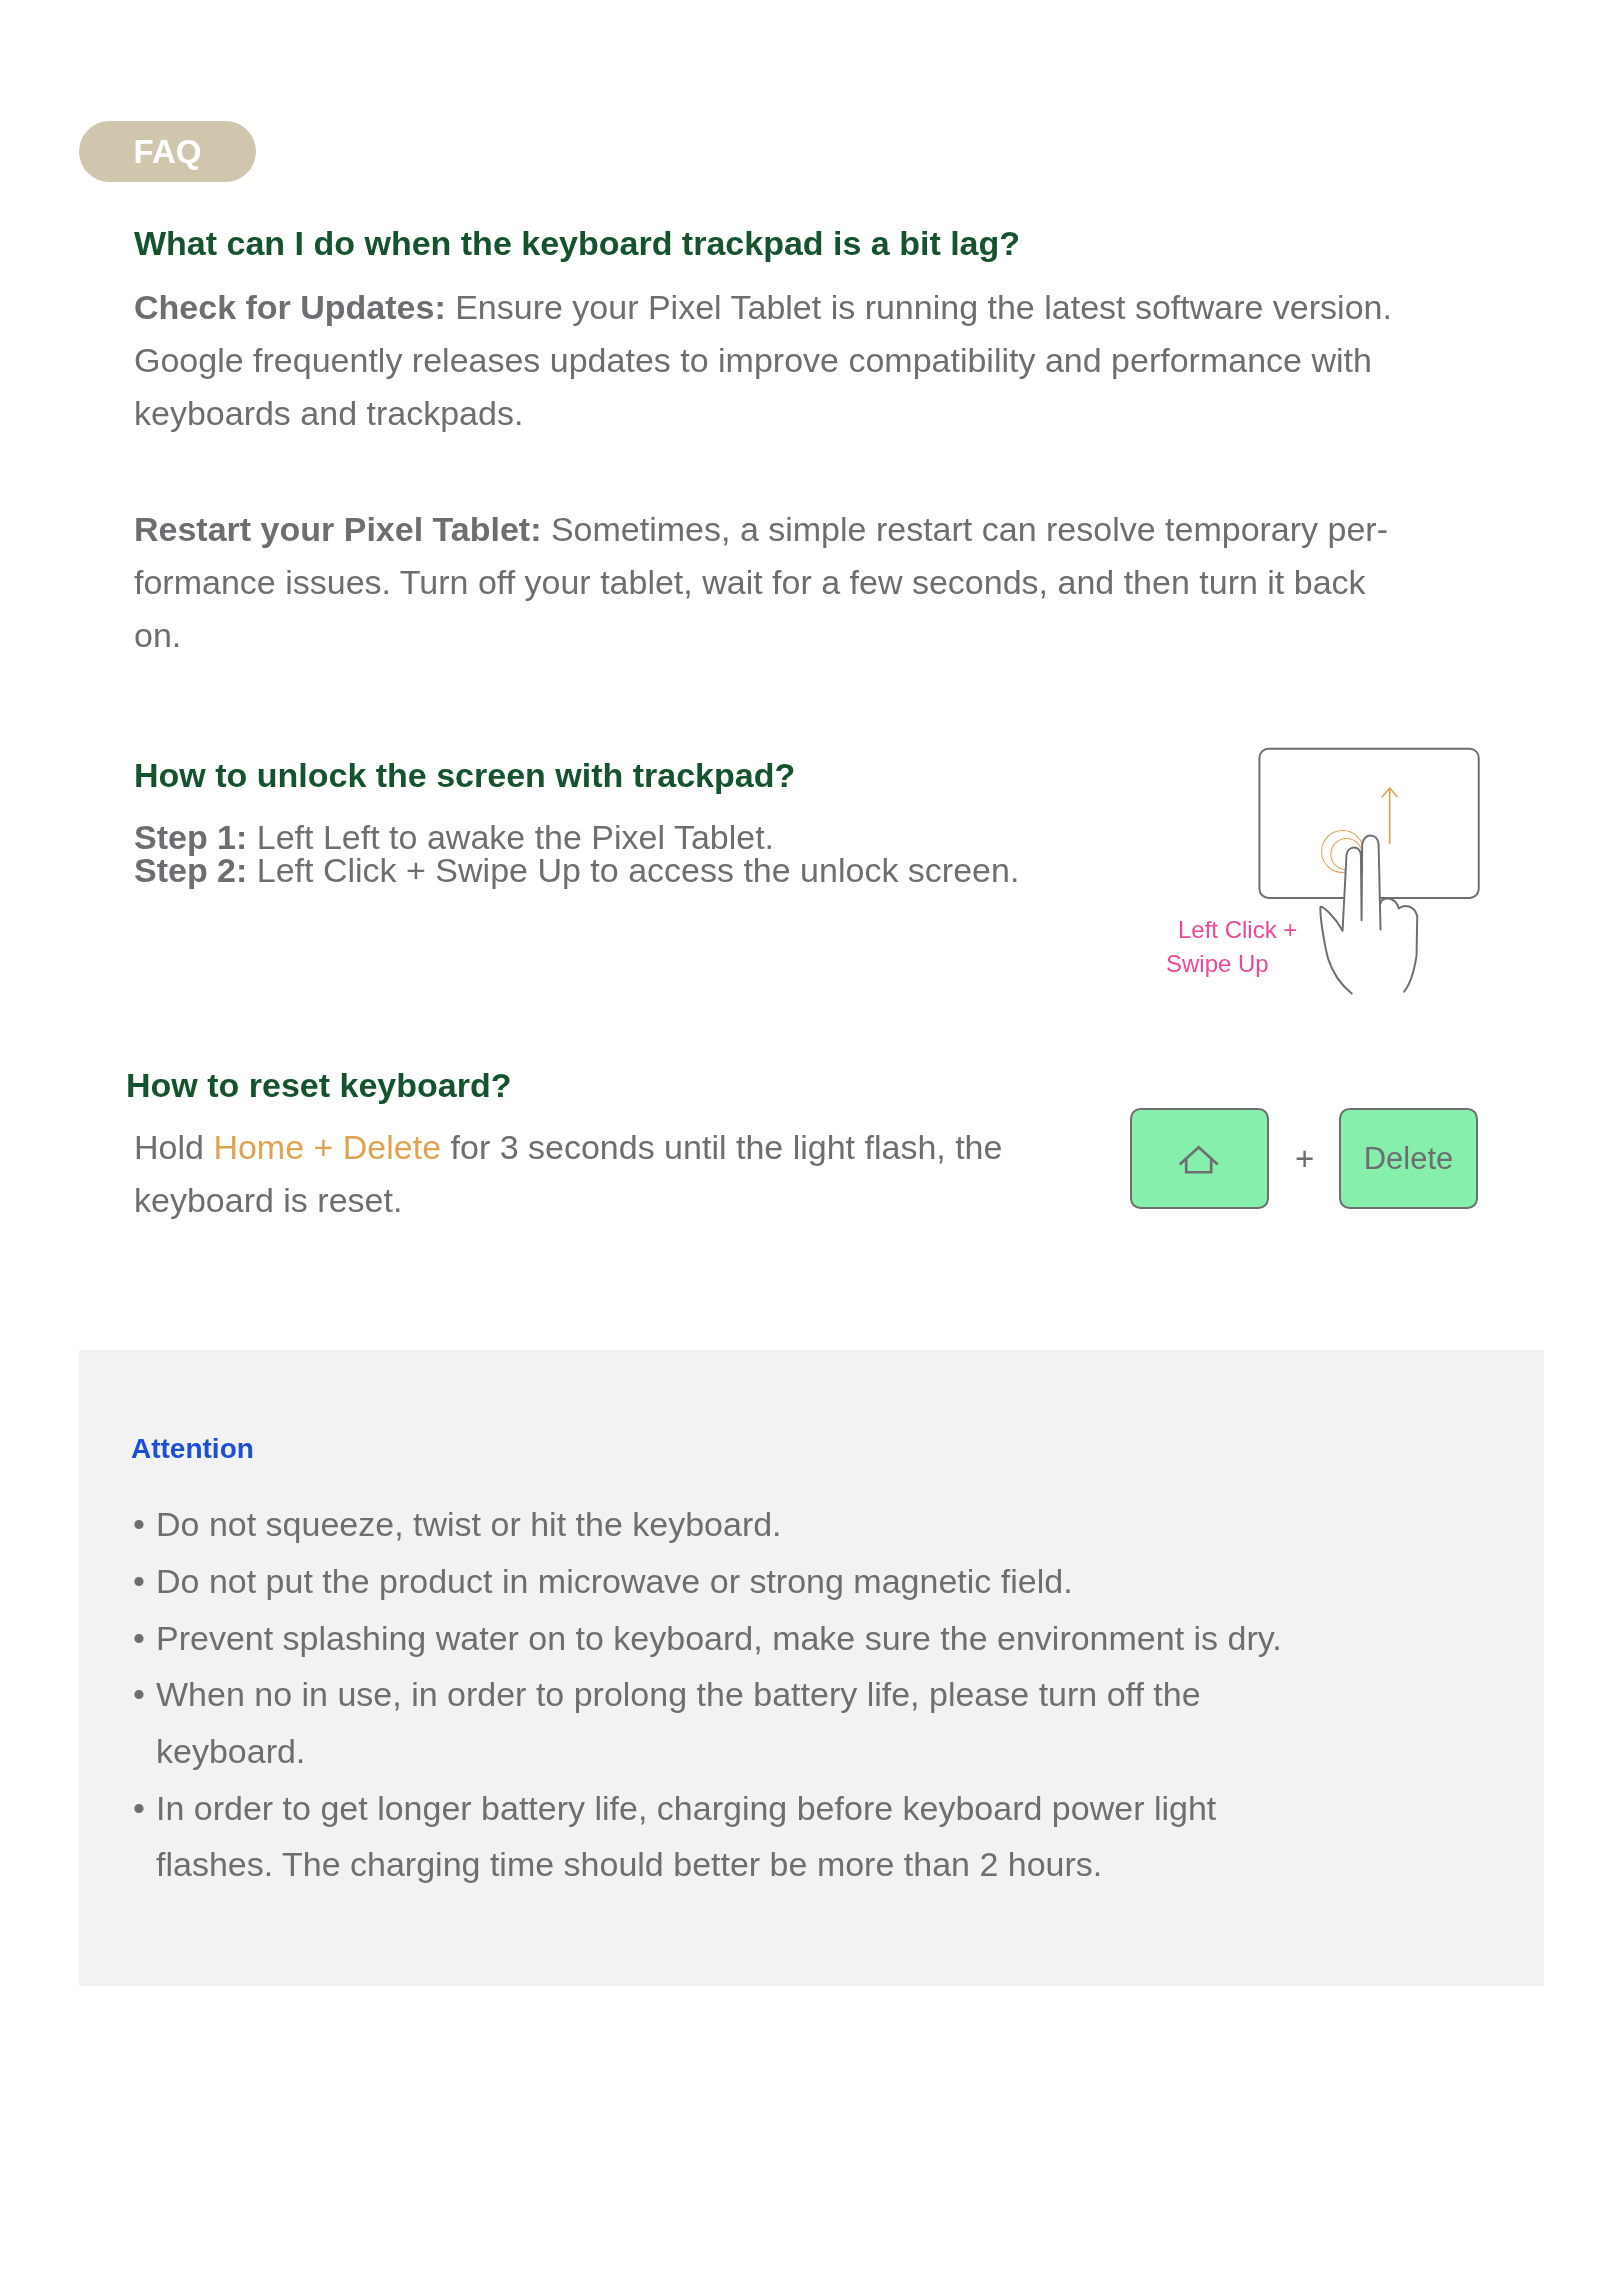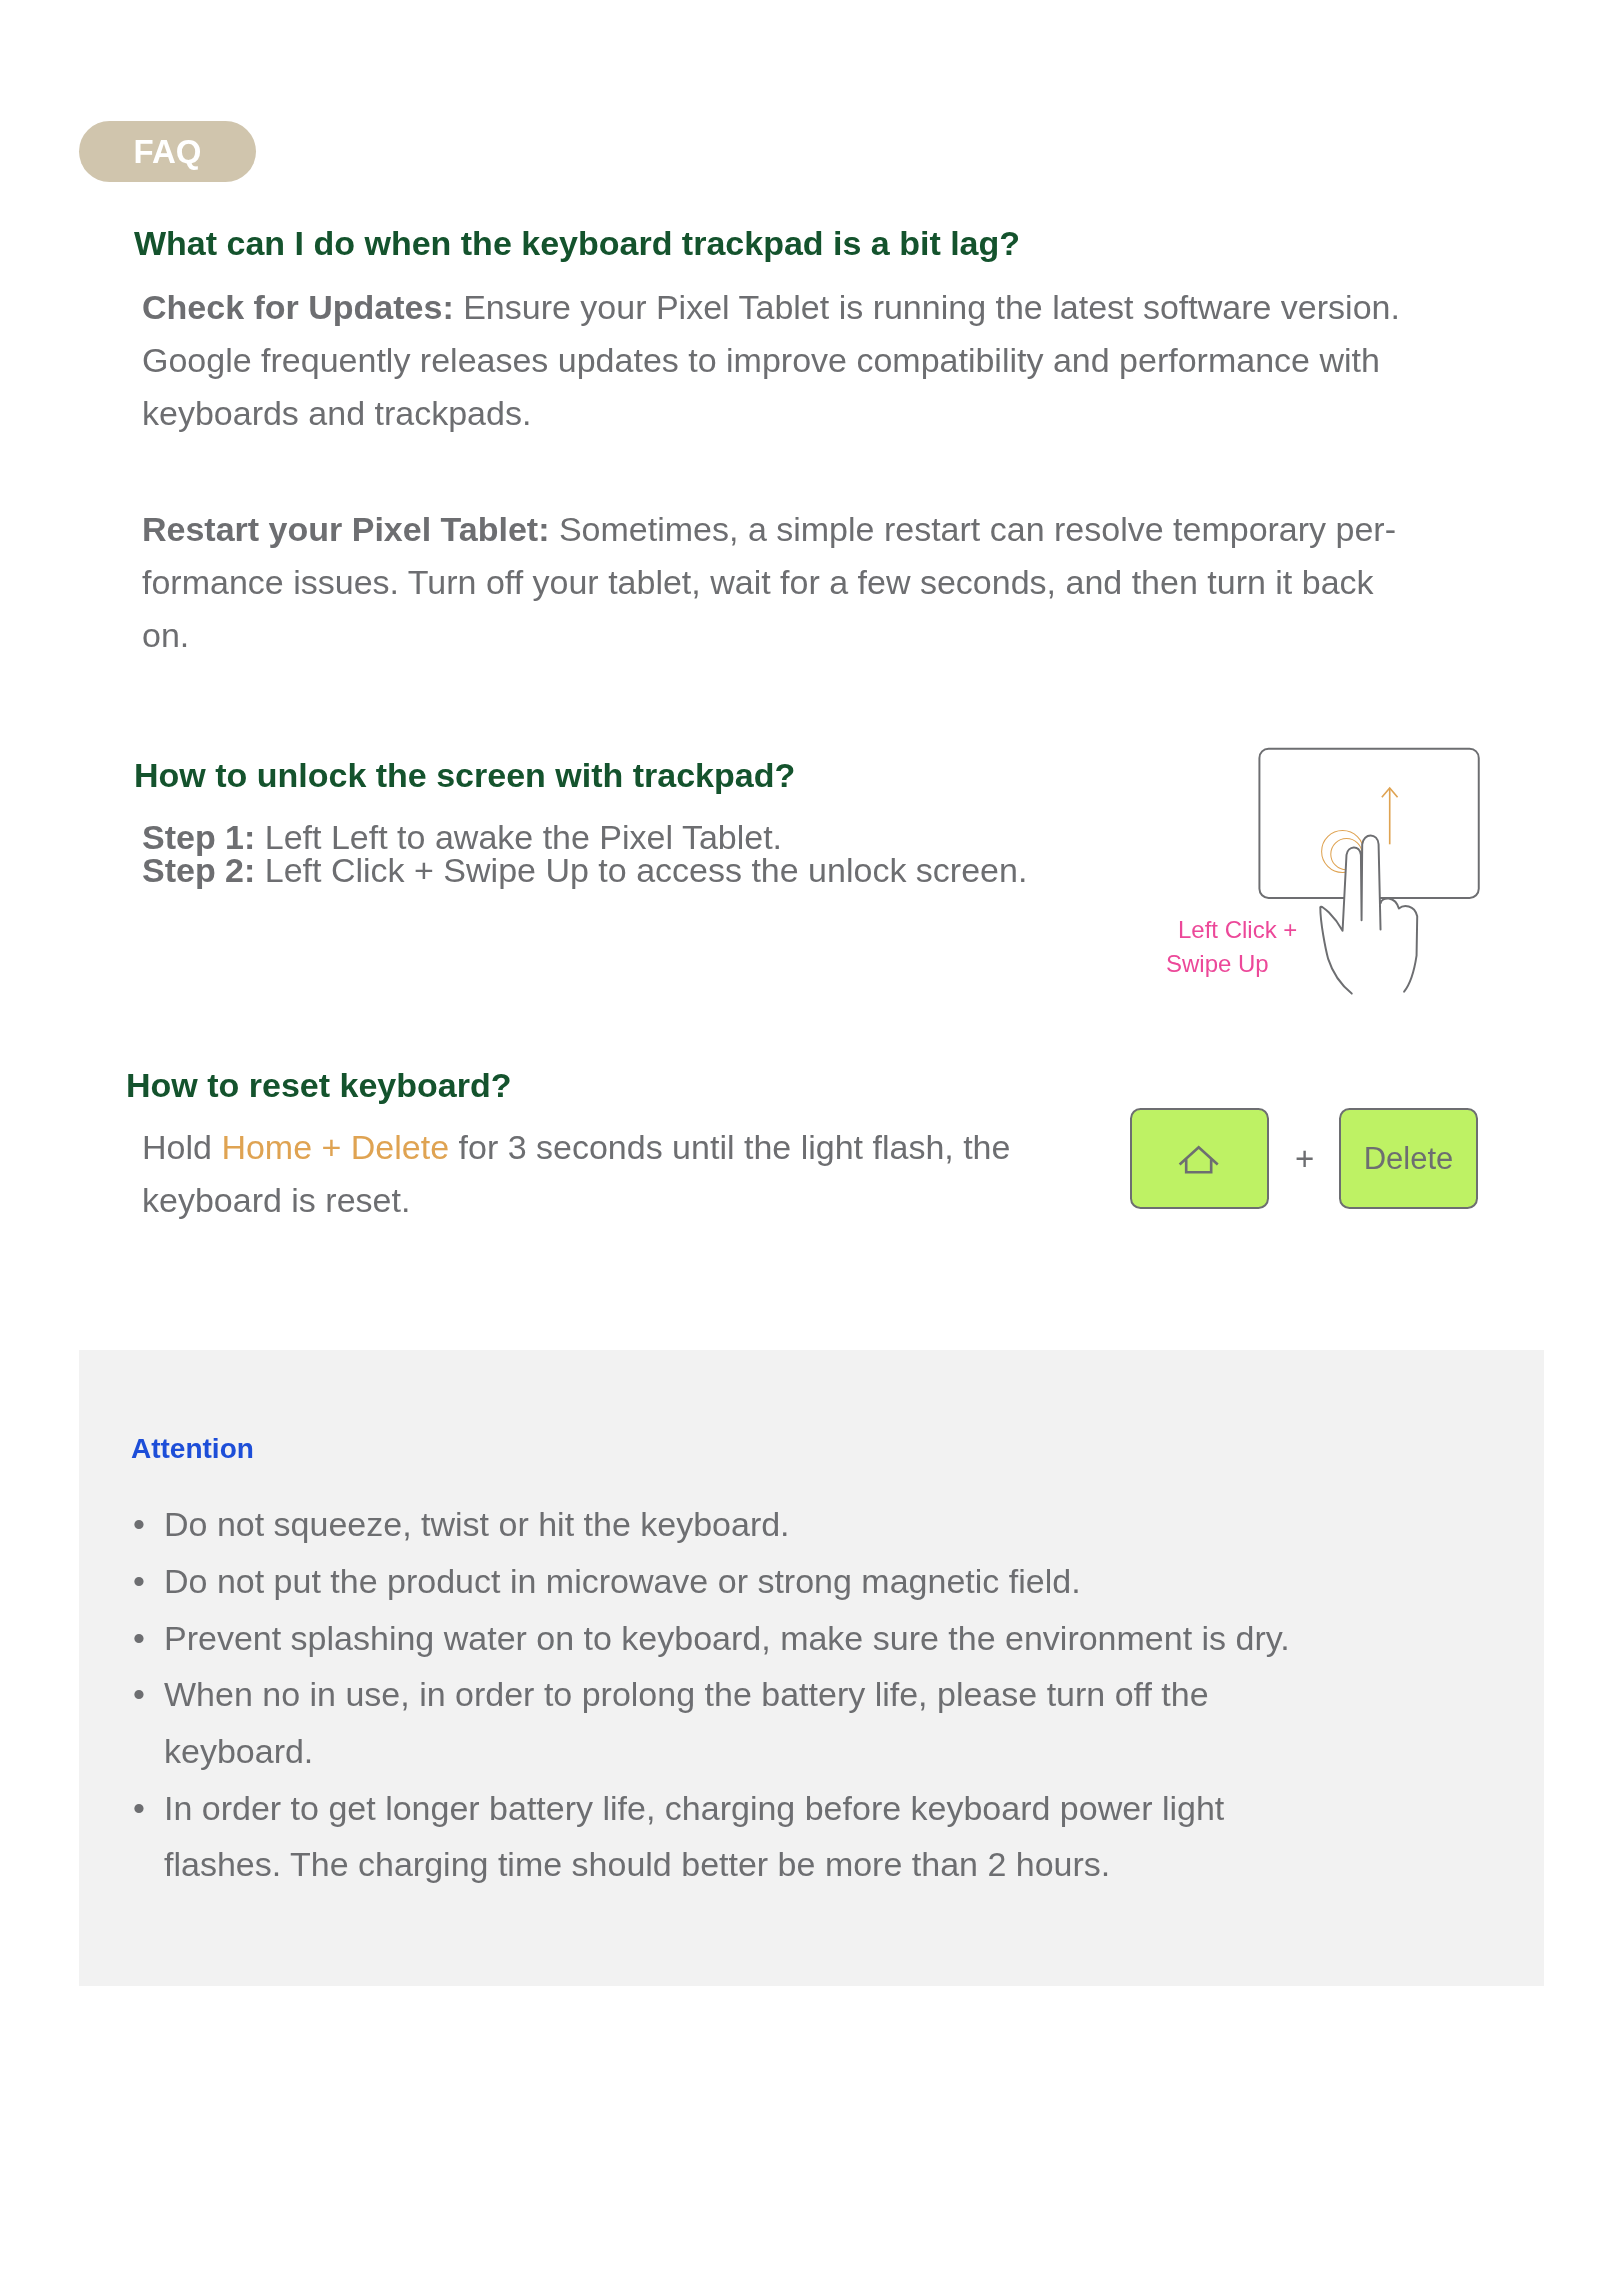--- a/index.html
+++ b/index.html
@@ -3,26 +3,26 @@
 <meta charset="utf-8">
 <style>
   html, body { margin: 0; padding: 0; background: #ffffff; }
   body { width: 1623px; height: 2295px; position: relative; overflow: hidden;
          font-family: "Liberation Sans", "DejaVu Sans", sans-serif; color: #6d6e71; }
   .abs { position: absolute; }
   .pill { left: 79px; top: 121px; width: 177px; height: 61px; border-radius: 31px;
           background: #d0c5ad; color: #ffffff; font-weight: bold; font-size: 33px;
           display: flex; align-items: center; justify-content: center; }
   .q { color: #14532d; font-weight: bold; font-size: 34px; white-space: nowrap; line-height: 1; }
-  .line { font-size: 34px; white-space: nowrap; line-height: 1; color: #6d6e71; margin-left: 8px; }
+  .line { font-size: 34px; white-space: nowrap; line-height: 1; color: #6d6e71; }
   .line b { color: #6d6e71; font-weight: bold; }
   .hl { color: #dfa352; }
   .caption { color: #ec4899; font-size: 24px; white-space: nowrap; line-height: 1; }
   .key { border: 2px solid #6d6e71; border-radius: 10.5px; box-sizing: border-box;
-         display: flex; align-items: center; justify-content: center; background: #bef264; }
+         display: flex; align-items: center; justify-content: center; background: #86efac; }
   .key-label { font-size: 31px; color: #6d6e71; }
   .plus { font-size: 33px; color: #6d6e71; line-height: 1; }
   .attention-box { left: 79px; top: 1350px; width: 1465px; height: 636px; background: #f2f2f2; }
   .att-title { color: #1d4ed8; font-weight: bold; font-size: 28px; line-height: 1; white-space: nowrap; }
   .bullet-dot { font-size: 34px; line-height: 1; }
 </style>
 </head>
 <body>
 
 <div class="abs pill">

